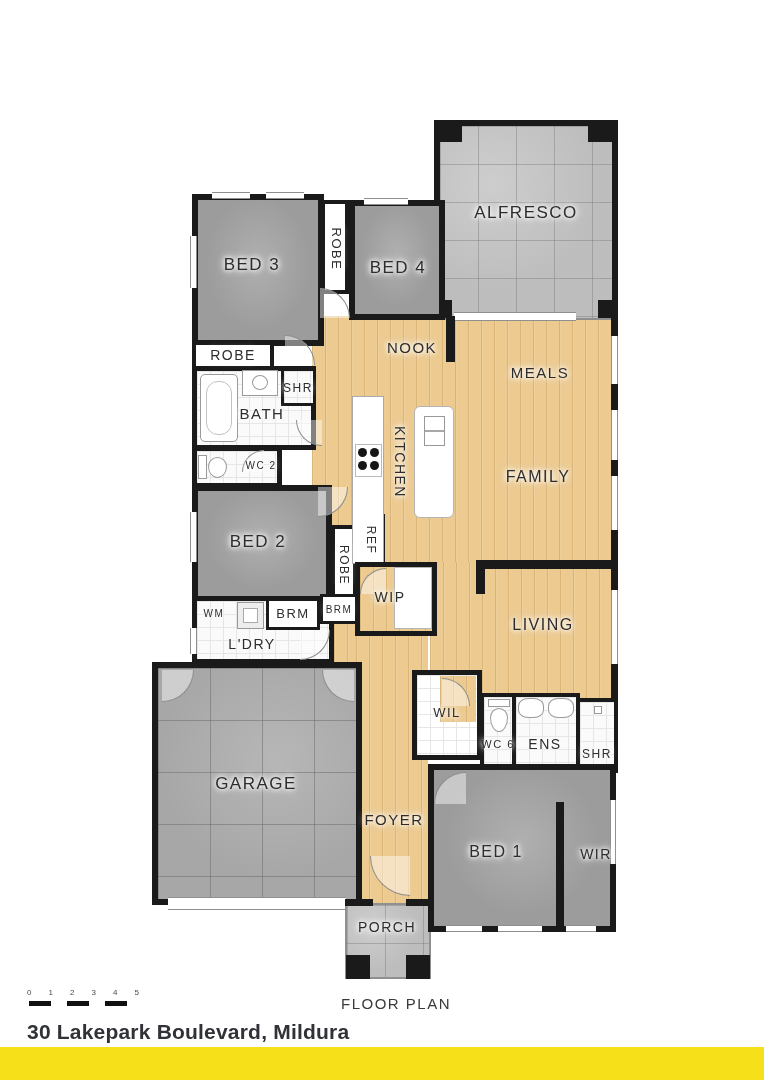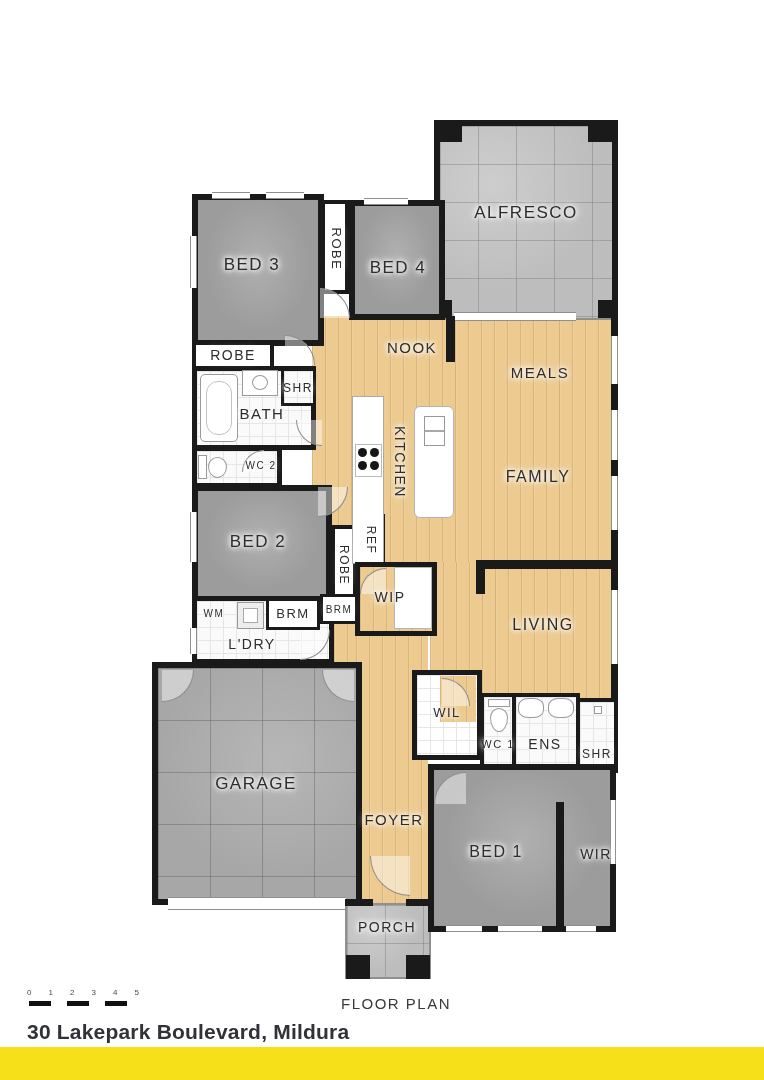--- a/index.html
+++ b/index.html
@@ -186,21 +186,21 @@
   <div class="lbl vert" style="left:344px;top:565px;font-size:12px;">ROBE</div>
   <div class="lbl" style="left:390px;top:597px;font-size:14px;">WIP</div>
   <div class="lbl" style="left:543px;top:625px;font-size:16px;">LIVING</div>
   <div class="lbl" style="left:214px;top:613px;font-size:10px;">WM</div>
   <div class="lbl" style="left:293px;top:613px;font-size:13px;">BRM</div>
   <div class="lbl" style="left:339px;top:609px;font-size:10px;">BRM</div>
   <div class="lbl" style="left:252px;top:644px;font-size:14px;">L'DRY</div>
   <div class="lbl" style="left:256px;top:784px;font-size:17px;">GARAGE</div>
   <div class="lbl" style="left:394px;top:819px;font-size:15px;">FOYER</div>
   <div class="lbl" style="left:447px;top:712px;font-size:13px;">WIL</div>
-  <div class="lbl" style="left:498px;top:744px;font-size:11px;">WC 1</div>
+  <div class="lbl" style="left:498px;top:744px;font-size:11px;">WC 6</div>
   <div class="lbl" style="left:545px;top:744px;font-size:14px;">ENS</div>
   <div class="lbl" style="left:597px;top:754px;font-size:12px;">SHR</div>
   <div class="lbl" style="left:496px;top:852px;font-size:16px;">BED 1</div>
   <div class="lbl" style="left:596px;top:854px;font-size:14px;">WIR</div>
   <div class="lbl" style="left:387px;top:927px;font-size:14px;">PORCH</div>
 
   <div class="scalebar">
     <div class="nums">
       <span>0</span>
       <span>1</span>

